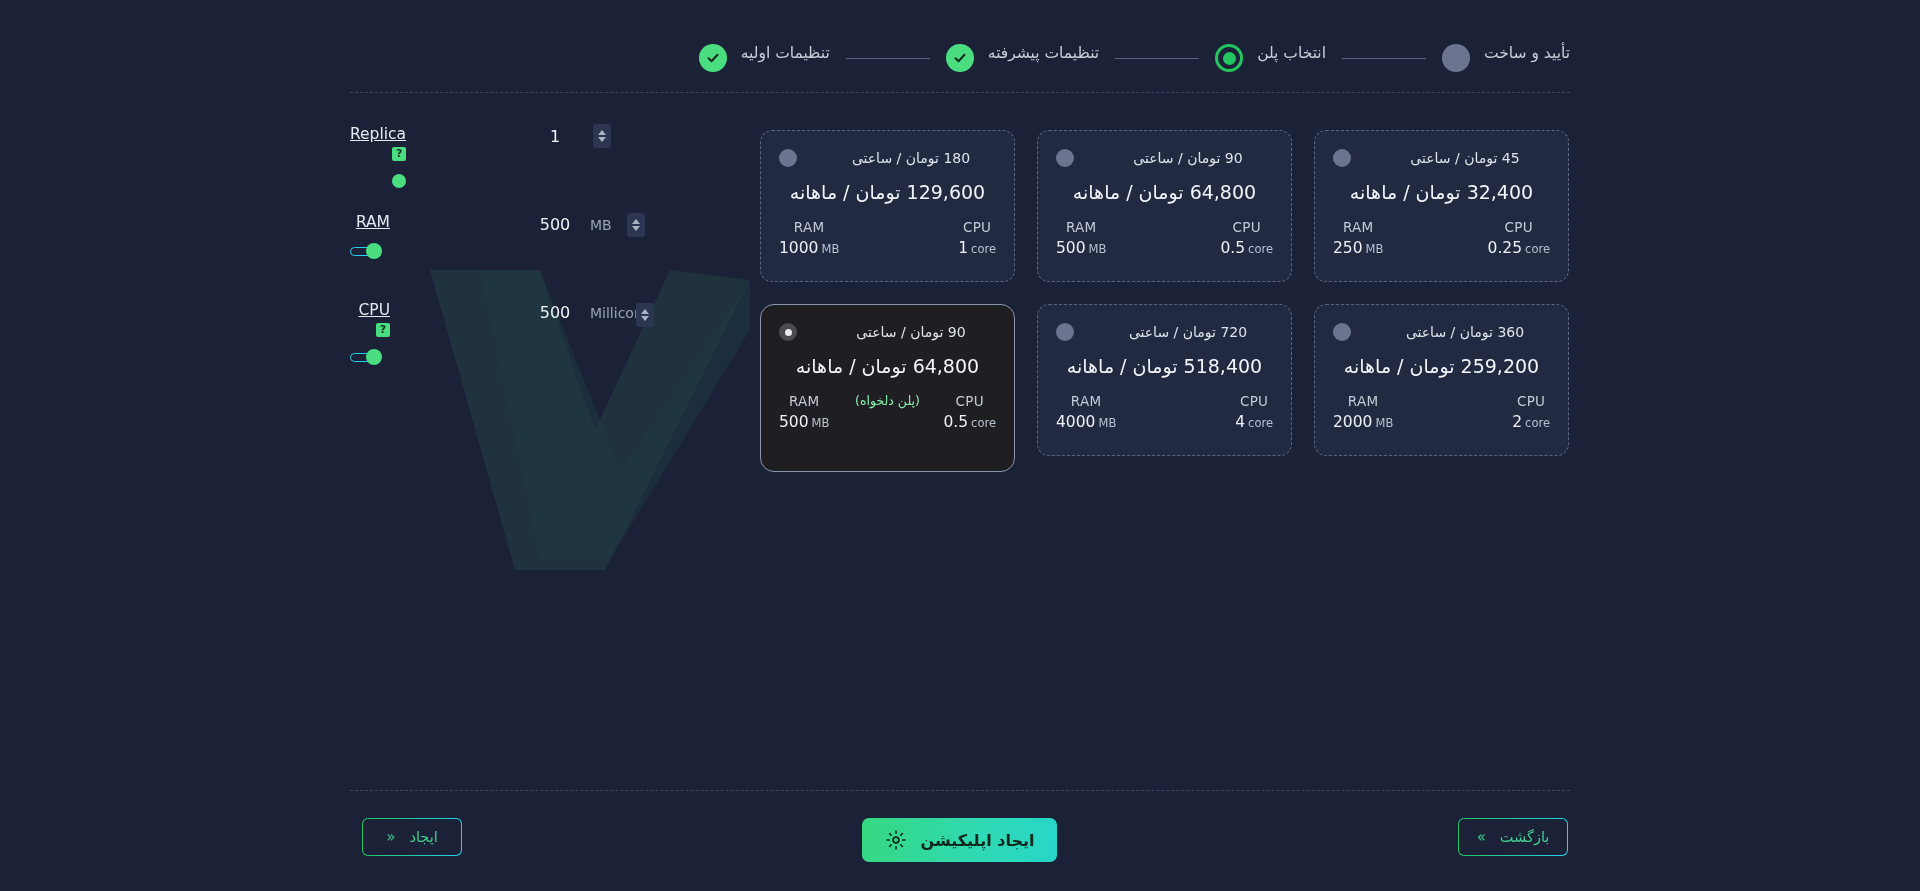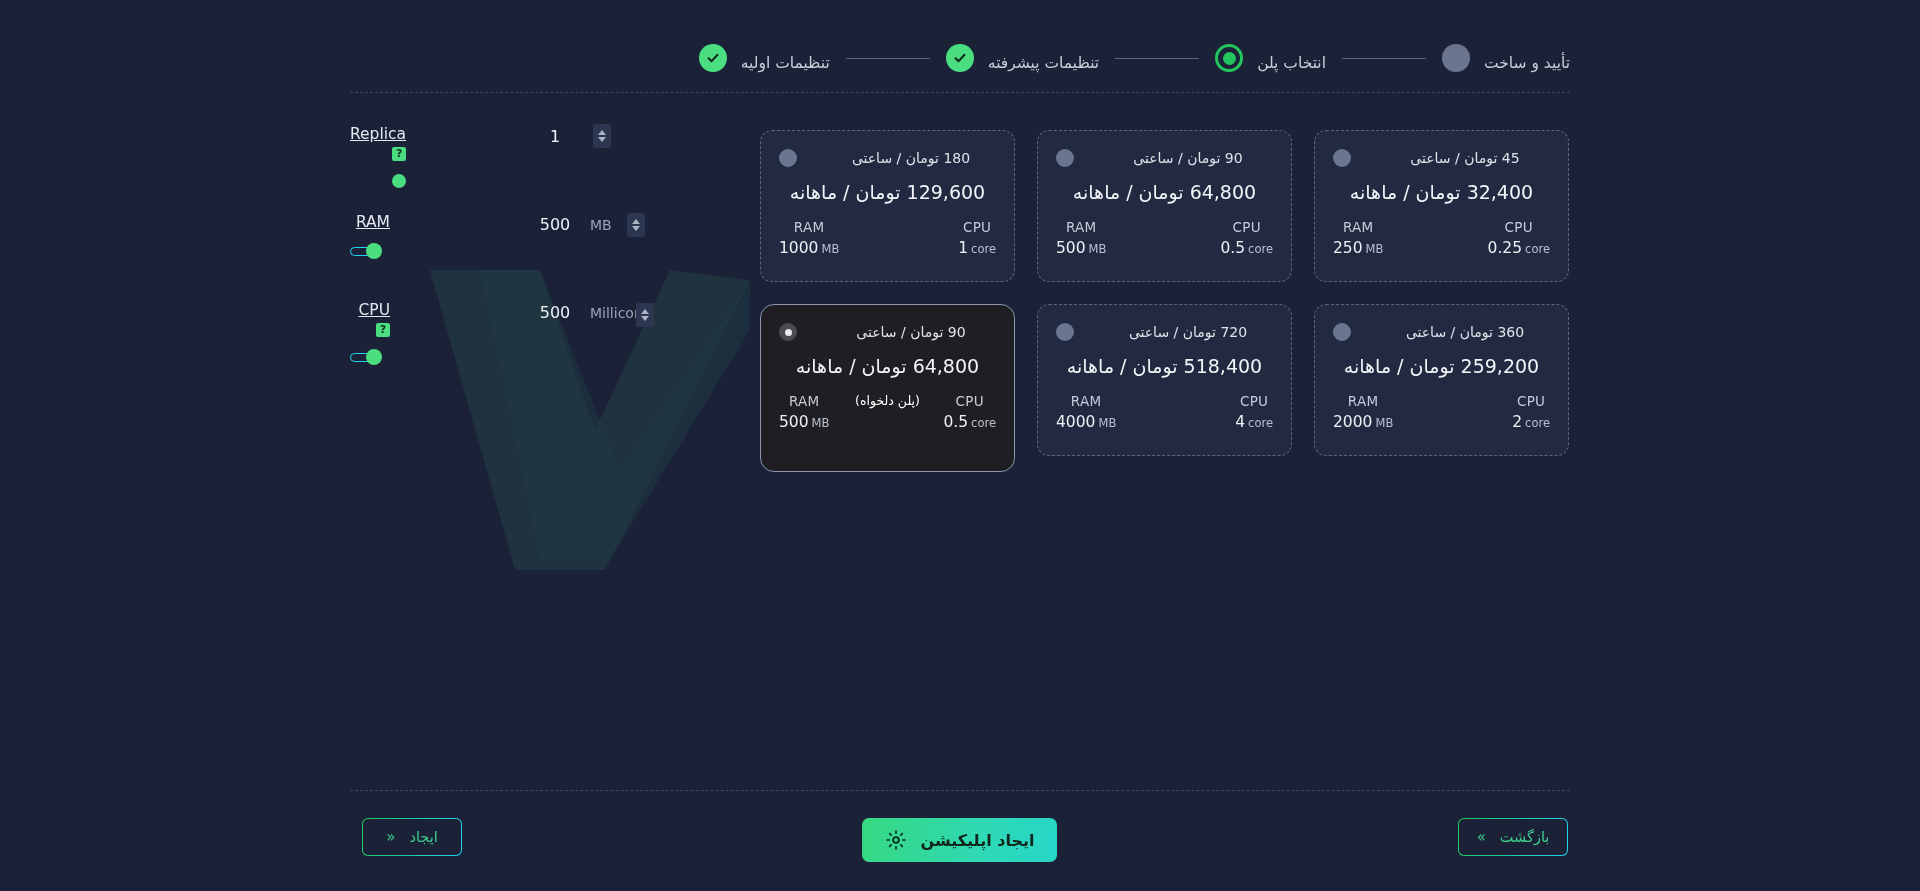--- a/index.html
+++ b/index.html
@@ -32,21 +32,21 @@
     left: 350px; top: 36px;
     width: 1220px; height: 44px;
     display: flex;
     flex-direction: row;
     align-items: center;
     justify-content: flex-start;
   }
   .step {
     display: flex;
     flex-direction: row;
-    align-items: flex-end;
+    align-items: flex-start;
     gap: 14px;
     white-space: nowrap;
   }
   .step-label {
     font-size: 15.5px;
     color: #c9ced9;
     letter-spacing: 0.1px;
   }
   .step-dot {
     width: 28px; height: 28px;
@@ -259,21 +259,21 @@
   .spec-val small {
     font-size: 11.5px;
     color: #b9c0cf;
     margin-left: 3px;
   }
   .custom-tag {
     position: absolute;
     left: 0; right: 0; top: 0;
     text-align: center;
     font-size: 12.5px;
-    color: #ffffff;
+    color: #86efac;
     direction: rtl;
   }
 
   
   .btn {
     position: absolute;
     height: 38px;
     display: flex;
     align-items: center;
     justify-content: center;

